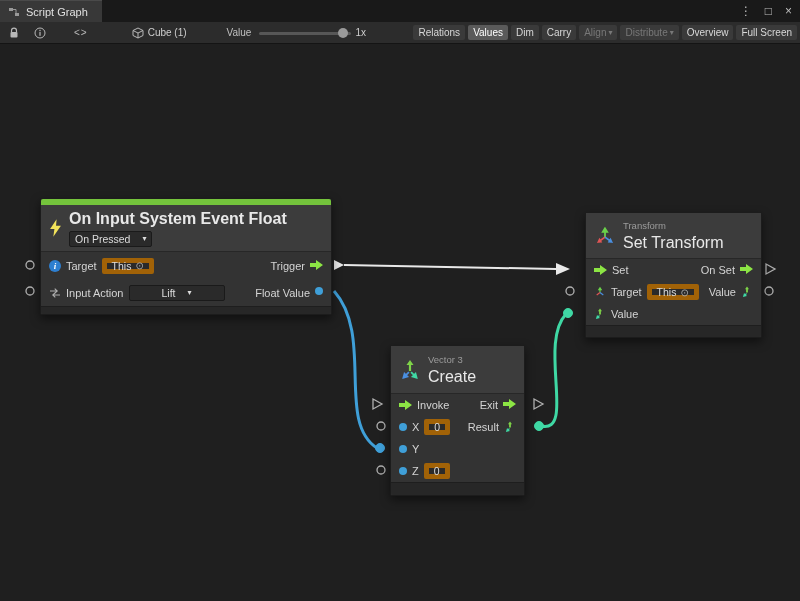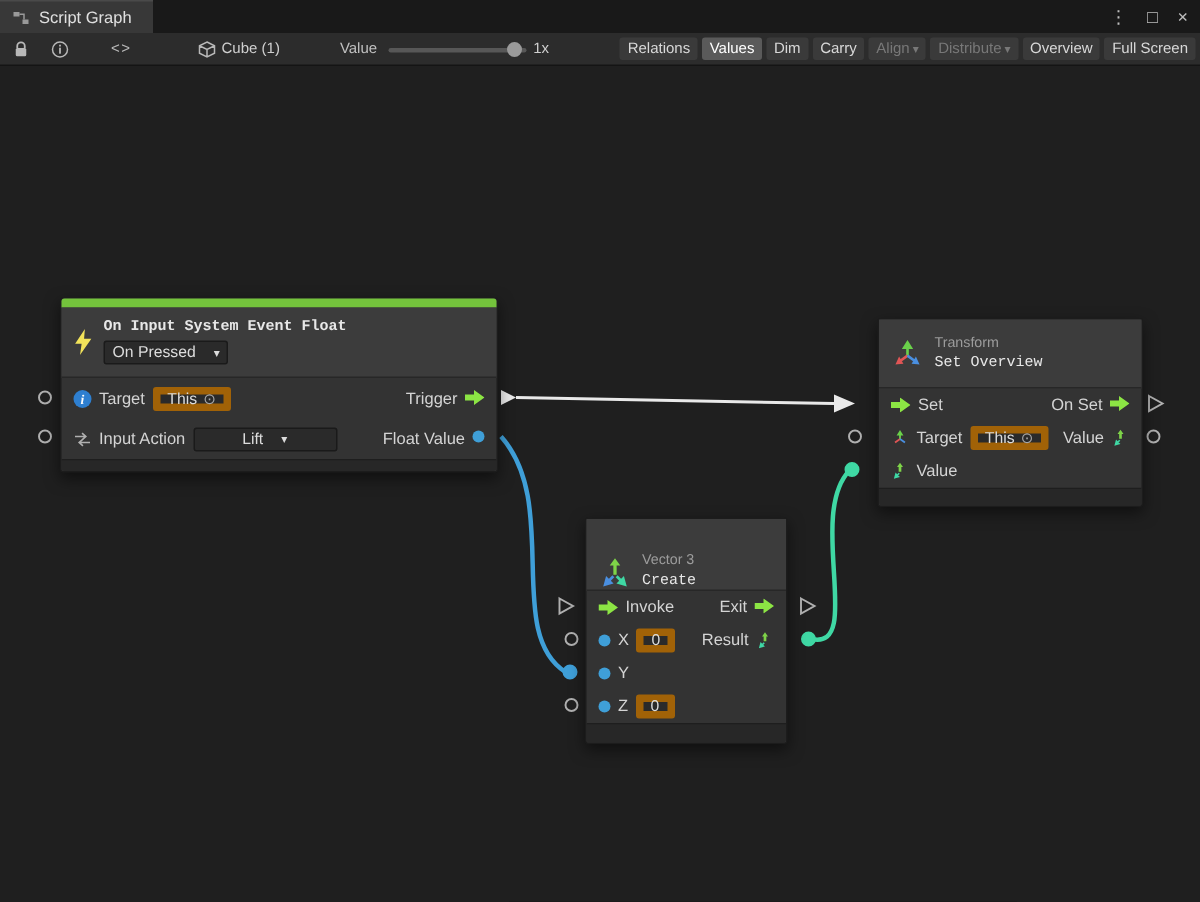--- a/index.html
+++ b/index.html
@@ -43,21 +43,21 @@
 
   
   .node { position:absolute; background:#333333; border:1px solid #1c1c1c;
           border-radius:2px; box-shadow:0 4px 10px rgba(0,0,0,.5);
           color:#d8d8d8; font-size:11px; }
   .selbar { height:6px; background:#74c33c; border-radius:2px 2px 0 0; }
   .node-header { display:flex; align-items:center; gap:7px; background:#3c3c3c;
                  padding:0 8px; border-bottom:1px solid #272727; }
   .hcol { display:flex; flex-direction:column; justify-content:center; gap:3px; }
   .node-type { font-size:9.5px; color:#9c9c9c; }
-  .node-title { font-size:10px; color:#e8e8e8;font-family:Liberation Mono, monospace; }
+  .node-title { font-size:16px; color:#e8e8e8; }
   .n1 .node-title { font-weight:700; }
   .row { display:flex; align-items:center; padding:0 8px; gap:5px; }
   .right { margin-left:auto; display:flex; align-items:flex-start; gap:5px; }
   .lbl { color:#d4d4d4; }
   .vbox { background:#2a2a2a; border:5px solid #a16207; border-radius:2px;
           padding:0 5px; font-size:10.5px; color:#dcdcdc; height:16px;
           display:inline-flex; align-items:center; gap:4px; }
   .tdot { color:#a8a8a8; font-size:10px; }
   .dd { background:#2a2a2a; border:1px solid #1a1a1a; border-radius:2px;
         padding:0 5px; height:16px; display:inline-flex; align-items:center;
@@ -68,21 +68,21 @@
                font-family:"Liberation Serif", serif; display:flex;
                align-items:center; justify-content:center; flex:none; }
   .footer { background:#272727; border-top:1px solid #1e1e1e; border-radius:0 0 2px 2px; }
 
   .n1 { left:40px; top:154px; width:292px; }
   .n1 .node-header { height:47px; }
   .n1 .row { height:27px; }
   .n1 .footer { height:8px; }
 
   .n2 { left:390px; top:301px; width:135px; }
-  .n2 .node-header { height:48px;align-items:flex-end; }
+  .n2 .node-header { height:48px; }
   .n2 .row { height:22px; }
   .n2 .footer { height:13px; }
 
   .n3 { left:585px; top:168px; width:177px; }
   .n3 .node-header { height:46px; }
   .n3 .row { height:22px; }
   .n3 .footer { height:12px; }
 </style>
 </head>
 <body>
@@ -276,21 +276,21 @@
 
     <div class="node n3">
       <div class="node-header">
         <svg width="22" height="22" viewBox="0 0 20 20">
           <path d="M10 11 V4 M10 3 l-2 3.2 h4 Z" stroke="#6ad14a" stroke-width="1.6" fill="#6ad14a"></path>
           <path d="M10 11 L4.5 15 M4 15.4 l2.2 -0.2 l-1.2 -2 Z" stroke="#e05555" stroke-width="1.6" fill="#e05555"></path>
           <path d="M10 11 L15.5 15 M16 15.4 l-2.2 -0.2 l1.2 -2 Z" stroke="#4a8fe0" stroke-width="1.6" fill="#4a8fe0"></path>
         </svg>
         <div class="hcol">
           <span class="node-type">Transform</span>
-          <span class="node-title">Set Overview</span>
+          <span class="node-title">Set Transform</span>
         </div>
       </div>
       <div class="row">
         <svg width="13" height="10" viewBox="0 0 13 10">
             <path d="M0 3 h6 V0 l7 5 -7 5 V7 H0 Z" fill="#8ce544"></path>
           </svg>
         <span class="lbl">Set</span>
         <span class="right">
           <span class="lbl">On Set</span>
           <svg width="13" height="10" viewBox="0 0 13 10">

